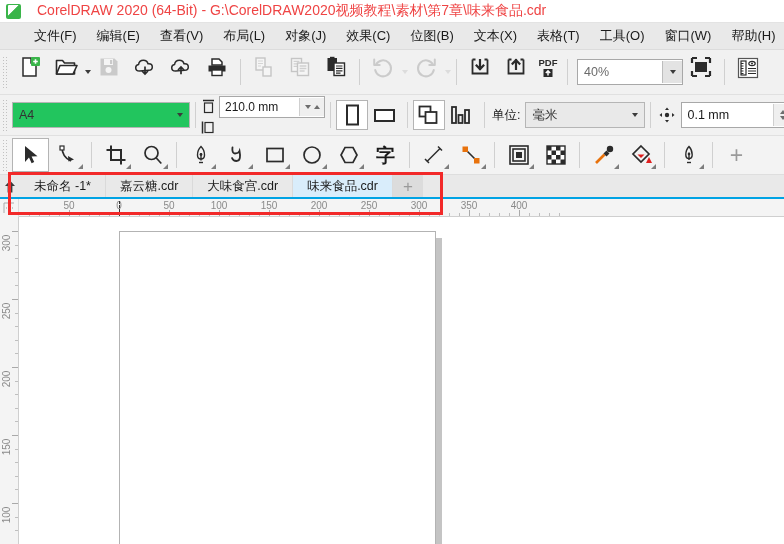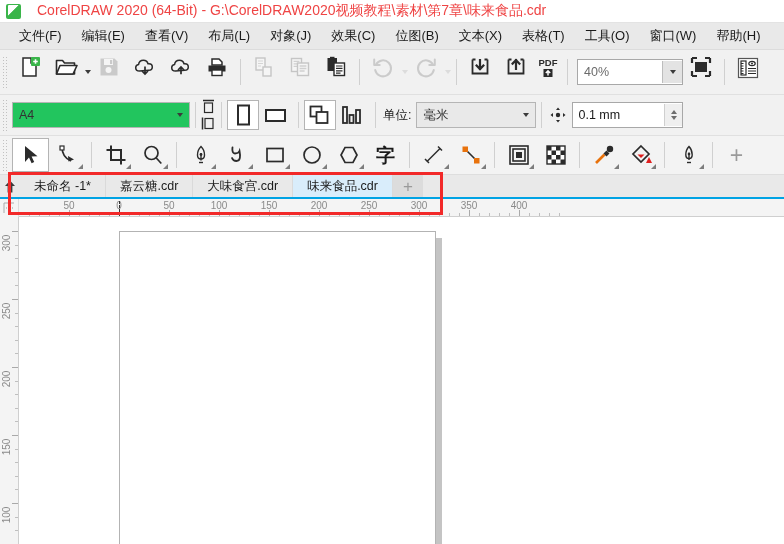--- a/index.html
+++ b/index.html
@@ -25,21 +25,21 @@
   .app-logo .sl{
     position:absolute;left:2px;top:1px;width:11px;height:13px;
     background:linear-gradient(135deg,#ffffff 0%,#ffffff 45%,#3ab54a 46%,#3ab54a 100%);
     border-radius:1px;
   }
   .title-text{font-size:14px;color:#ef4444;white-space:nowrap;letter-spacing:0;margin-left:9px;}
 
   
   .menubar{
     height:26px;min-height:26px;background:#e9e9e9;display:flex;align-items:center;
-    padding-left:9px;border-bottom:1px solid #dcdcdc;
+    padding-left:24px;border-bottom:1px solid #dcdcdc;
   }
   .menu-item{
     font-size:13px;color:#1a1a1a;padding:3px 10px;cursor:default;white-space:nowrap;
   }
 
   
   .toolbar{
     height:44px;min-height:44px;background:#f1f1f1;display:flex;align-items:center;
     border-bottom:1px solid #e0e0e0;position:relative;
   }
@@ -410,20 +410,27 @@
     <div class="sep"></div>
 
     <div class="dimstack">
       <div class="dimrow">
         <span>
           <svg width="15" height="15" viewBox="0 0 15 15">
             <path d="M2 1.5h11" stroke="#2b2b2b" stroke-width="1.5"></path>
             <rect x="3.5" y="4" width="8" height="9.5" fill="none" stroke="#2b2b2b" stroke-width="1.2"></rect>
           </svg>
         </span>
+        <div class="spinfield">
+          <div class="v">210.0 mm</div>
+          <div class="spin">
+              <div class="dn"></div>
+              <div class="up"></div>
+            </div>
+        </div>
       </div>
       <div class="dimrow">
         <span>
           <svg width="15" height="15" viewBox="0 0 15 15">
             <path d="M1.5 1.5v12" stroke="#2b2b2b" stroke-width="1.5"></path>
             <rect x="4" y="2.5" width="8" height="10" fill="none" stroke="#2b2b2b" stroke-width="1.2"></rect>
           </svg>
         </span>
       </div>
     </div>

